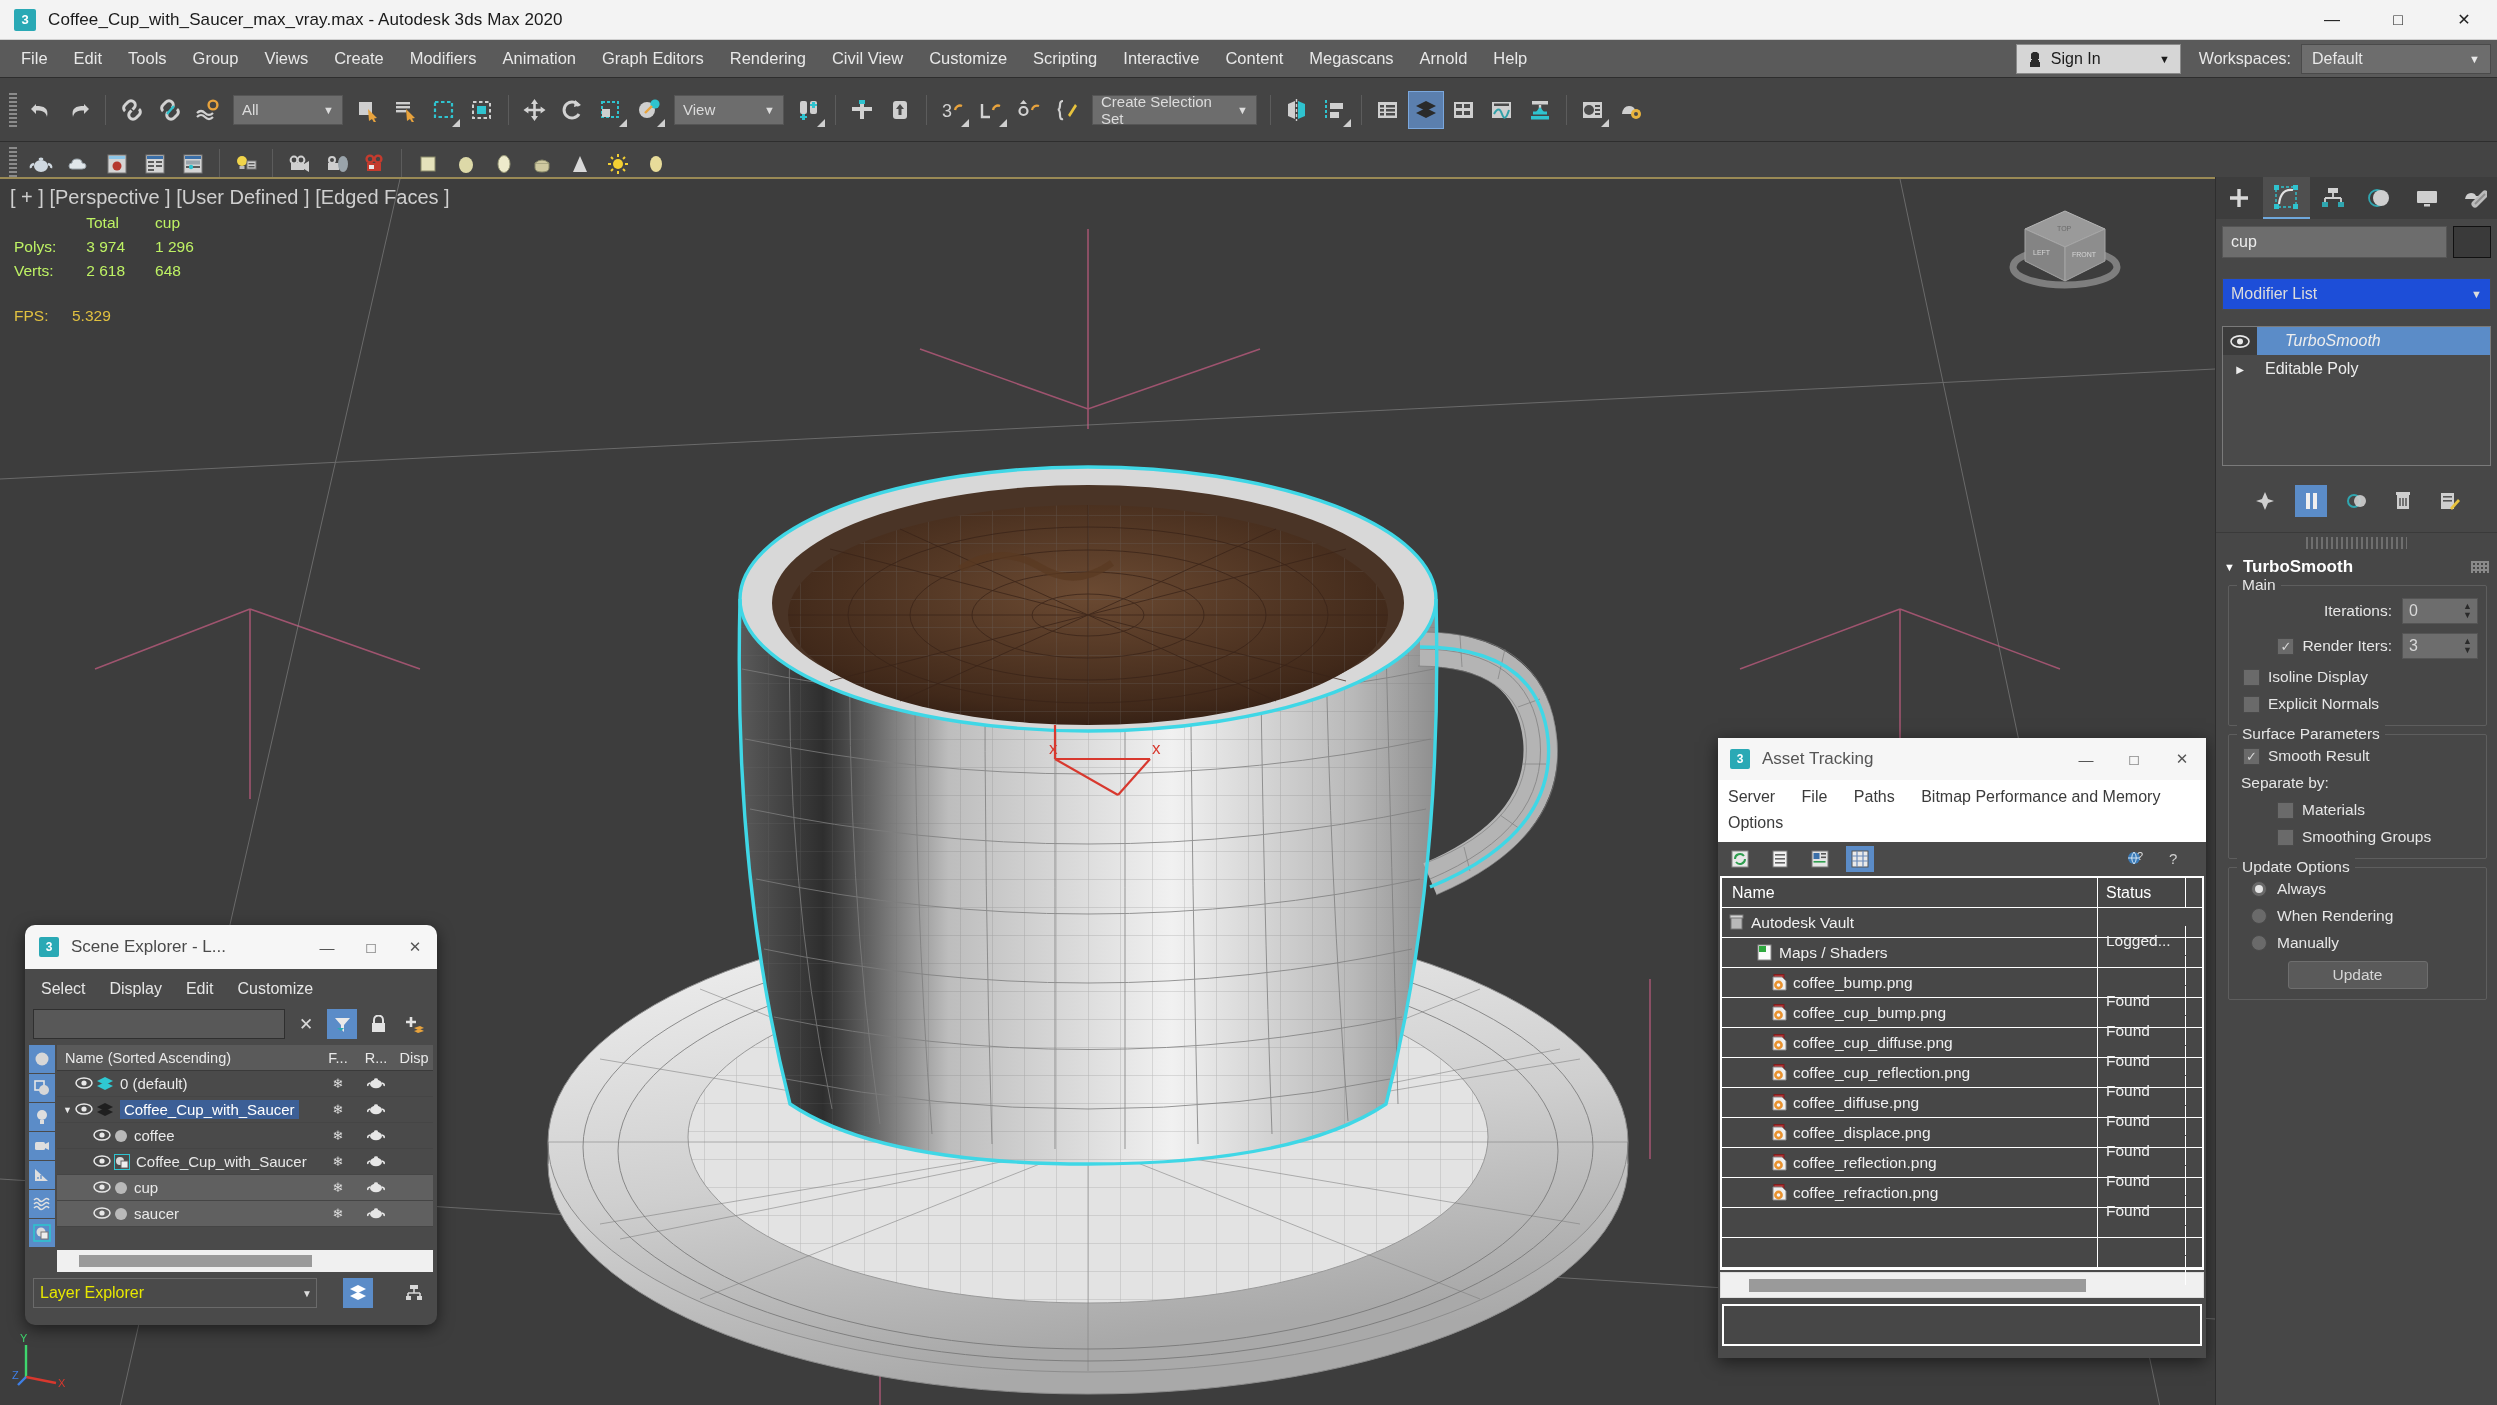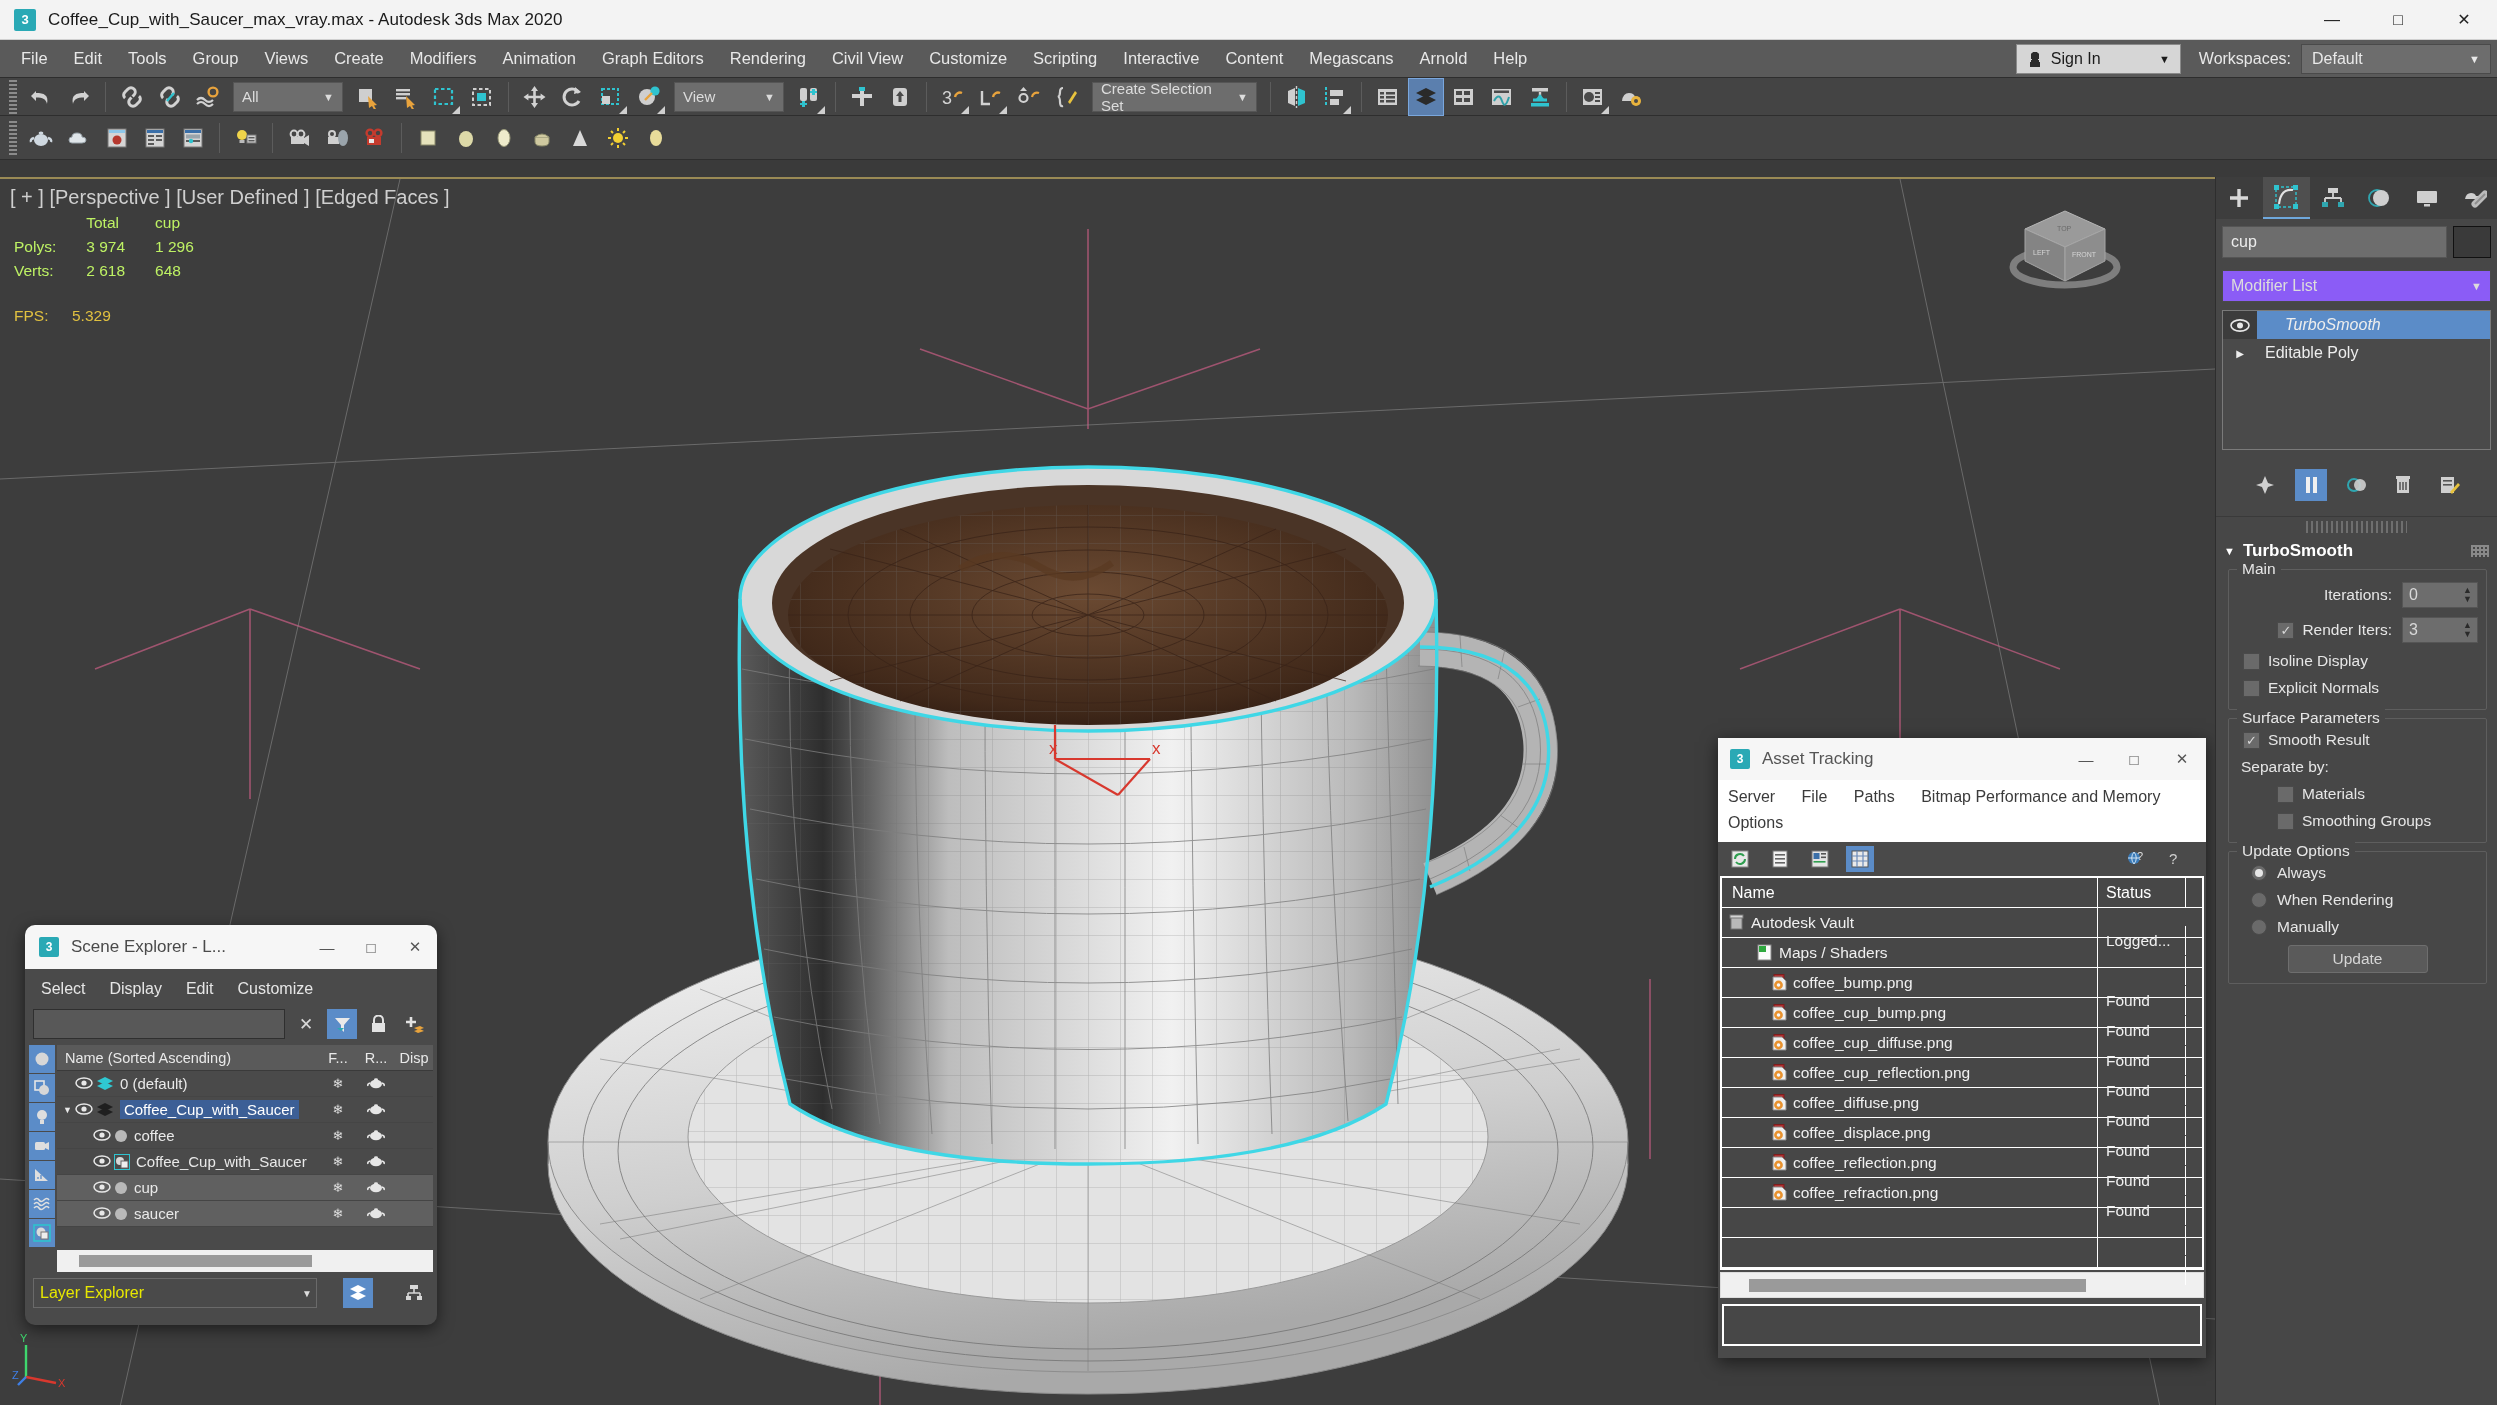--- a/index.html
+++ b/index.html
@@ -31,21 +31,21 @@
      background:radial-gradient(circle at 50% 32%, #2b2b2b 0 32%, transparent 33%),
      radial-gradient(ellipse at 50% 115%, #2b2b2b 0 48%, transparent 49%); }
   .signin .arr { margin-left:auto; font-size:11px; }
   .wsLabel { color:#e8e8e8; font-size:16px; margin:0 10px 0 18px; }
   .wsBox { background:#6d6d6d; color:#e9e9e9; height:30px; min-width:190px;
     display:flex; align-items:center; padding:0 10px; font-size:16px;
     border:1px solid #4a4a4a; }
   .wsBox .arr { margin-left:auto; font-size:11px; }
 
   
-  .toolbar { background:#444; display:flex; align-items:center; height:38px;
+  .toolbar { background:#444; display:flex; align-items:center; height:64px;
     border-bottom:1px solid #2e2e2e; padding-left:4px; }
   .toolbar2 { height:44px; }
   .grip { width:8px; height:34px; margin:0 5px;
     background:repeating-linear-gradient(to bottom,#8b8b8b 0 2px,transparent 2px 4px); }
   .tbi { width:36px; height:38px; display:flex; align-items:center;
     justify-content:center; margin:0 1px; position:relative; }
   .tbi.on { background:#5b7fae; border:1px solid #7aa7dd; }
   .tbi svg { display:block; }
   .sep { width:1px; height:30px; background:#2b2b2b; margin:0 7px;
     border-right:1px solid #5c5c5c; }
@@ -160,21 +160,21 @@
   .cp { position:absolute; right:0; top:177px; width:282px; height:1228px;
     background:#474747; border-left:1px solid #2e2e2e; }
   .cp-tabs { display:flex; height:42px; background:#3d3d3d; align-items:stretch; }
   .cp-tab { flex:1; display:flex; align-items:center; justify-content:center; }
   .cp-tab.on { background:#4f4f4f; border-bottom:2px solid #6fa8dc; }
   .cp-name { display:flex; padding:7px 6px 4px 6px; }
   .cp-name input { flex:1; height:32px; background:#6d6d6d; border:1px solid #555;
     color:#ededed; font-size:16px; padding:0 8px; font-family:"Liberation Sans",sans-serif;}
   .cp-swatch { width:40px; height:32px; background:#3a3a3a; border:1px solid #111;
     margin-left:6px; }
-  .cp-modlist { margin:8px 6px; height:32px; background:#8b5cf6; border:1px solid #4a4a4a;
+  .cp-modlist { margin:16px 6px; height:32px; background:#1d4ed8; border:1px solid #4a4a4a;
     display:flex; align-items:center; padding:0 8px; color:#dcdcdc; font-size:16px;gap:32px;}
   .cp-modlist .arr { margin-left:auto; font-size:11px; }
   .cp-stack { margin:3px 6px; background:#4a4a4a; border:1px solid #7a7a7a; height:140px; }
   .mrow { display:flex; align-items:center; height:28px; font-size:16px; color:#ededed; }
   .mrow .eyecell { width:34px; height:28px; background:#3c3c3c; display:flex;
     align-items:center; justify-content:center; }
   .mrow.sel { background:#5b8cc8; }
   .mrow.sel .lbl { font-style:italic; padding-left:28px; }
   .mrow .lbl { padding-left:8px; }
   .cp-stkbtns { display:flex; align-items:center; justify-content:center; gap:14px;

